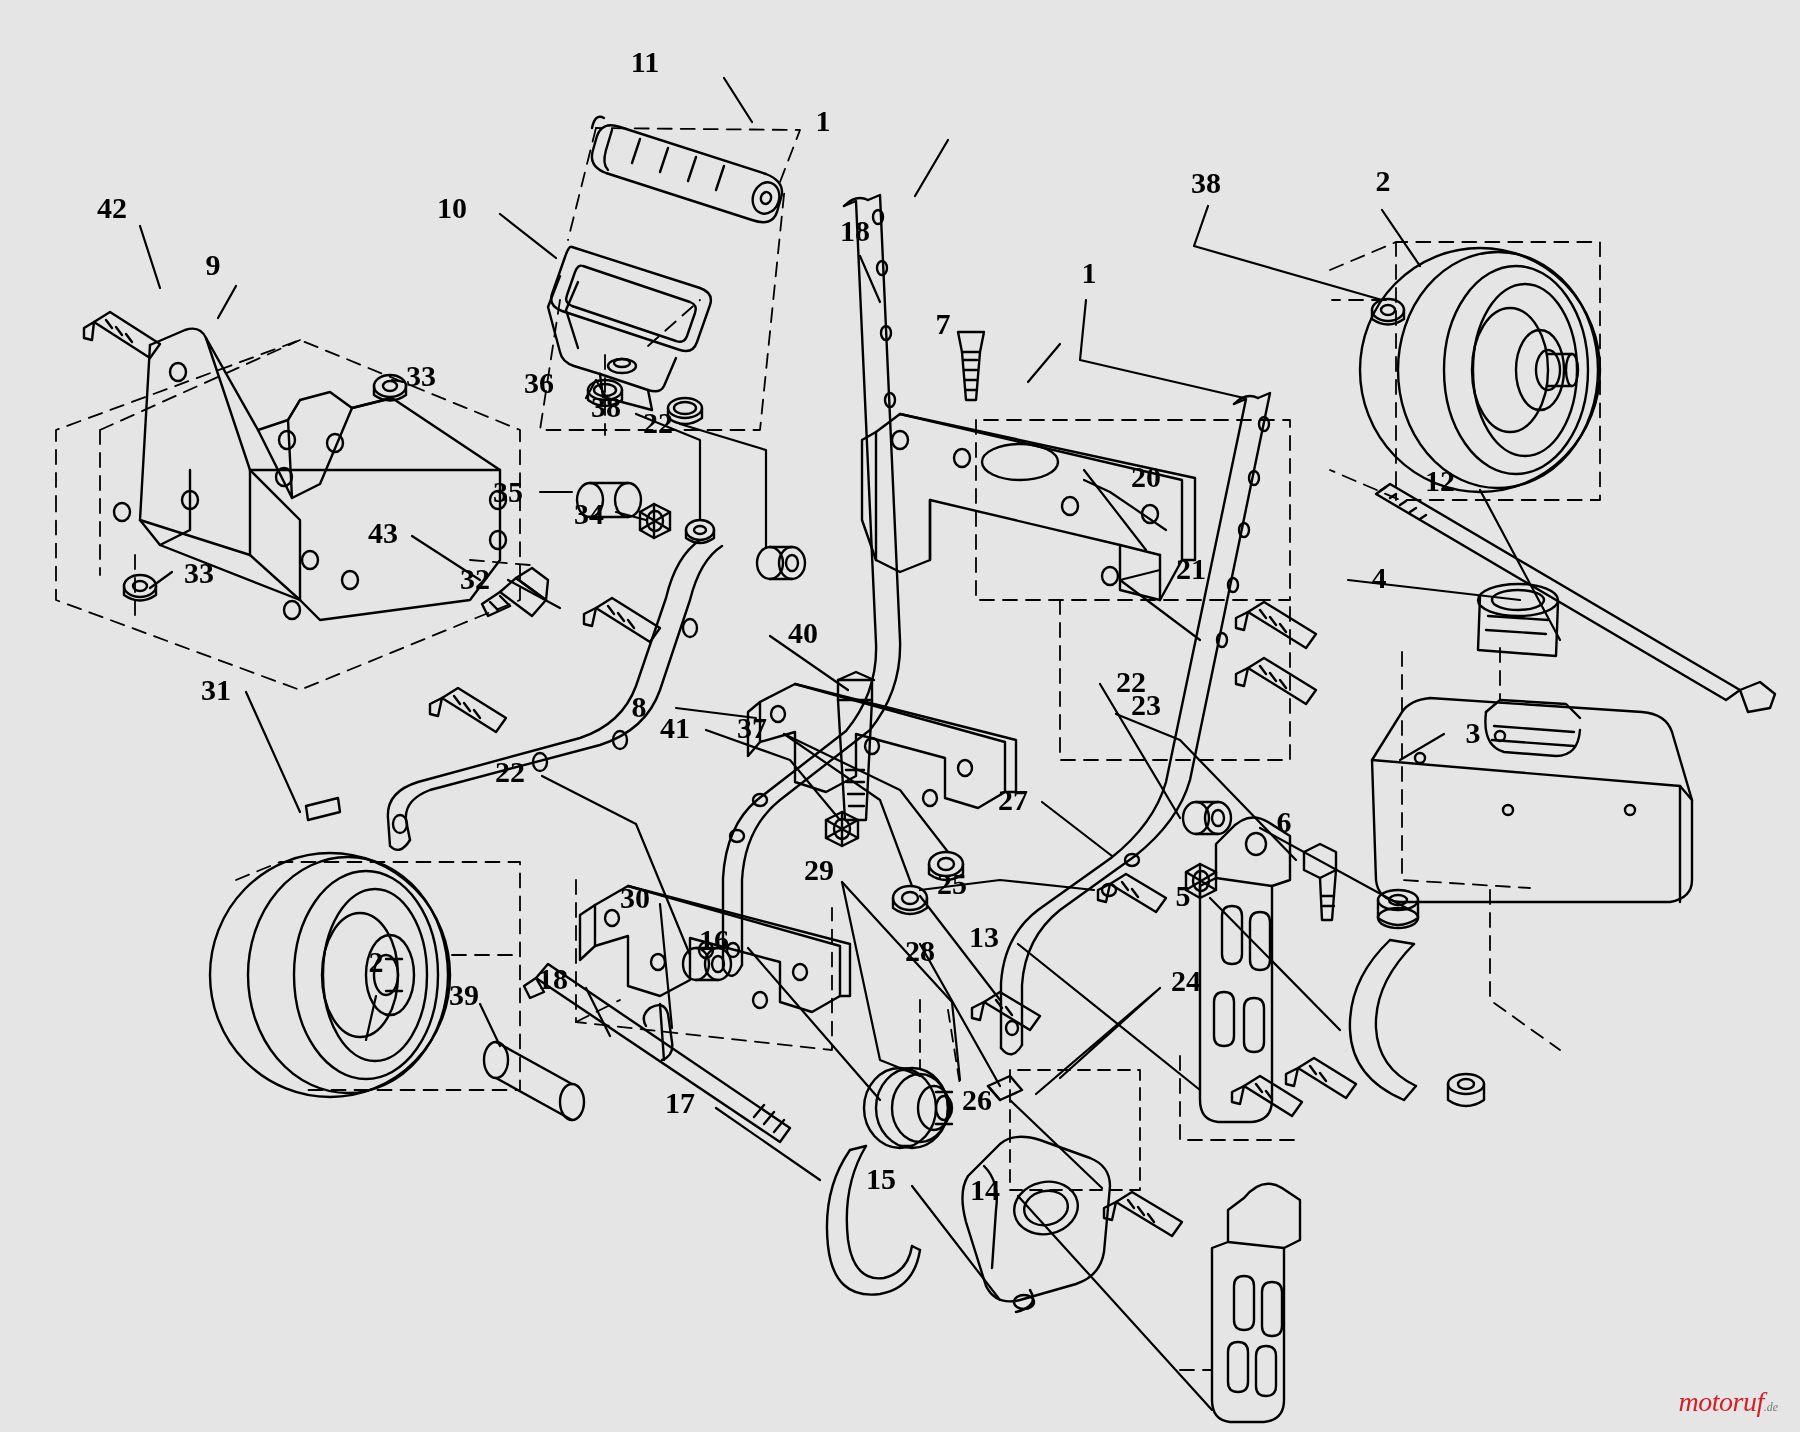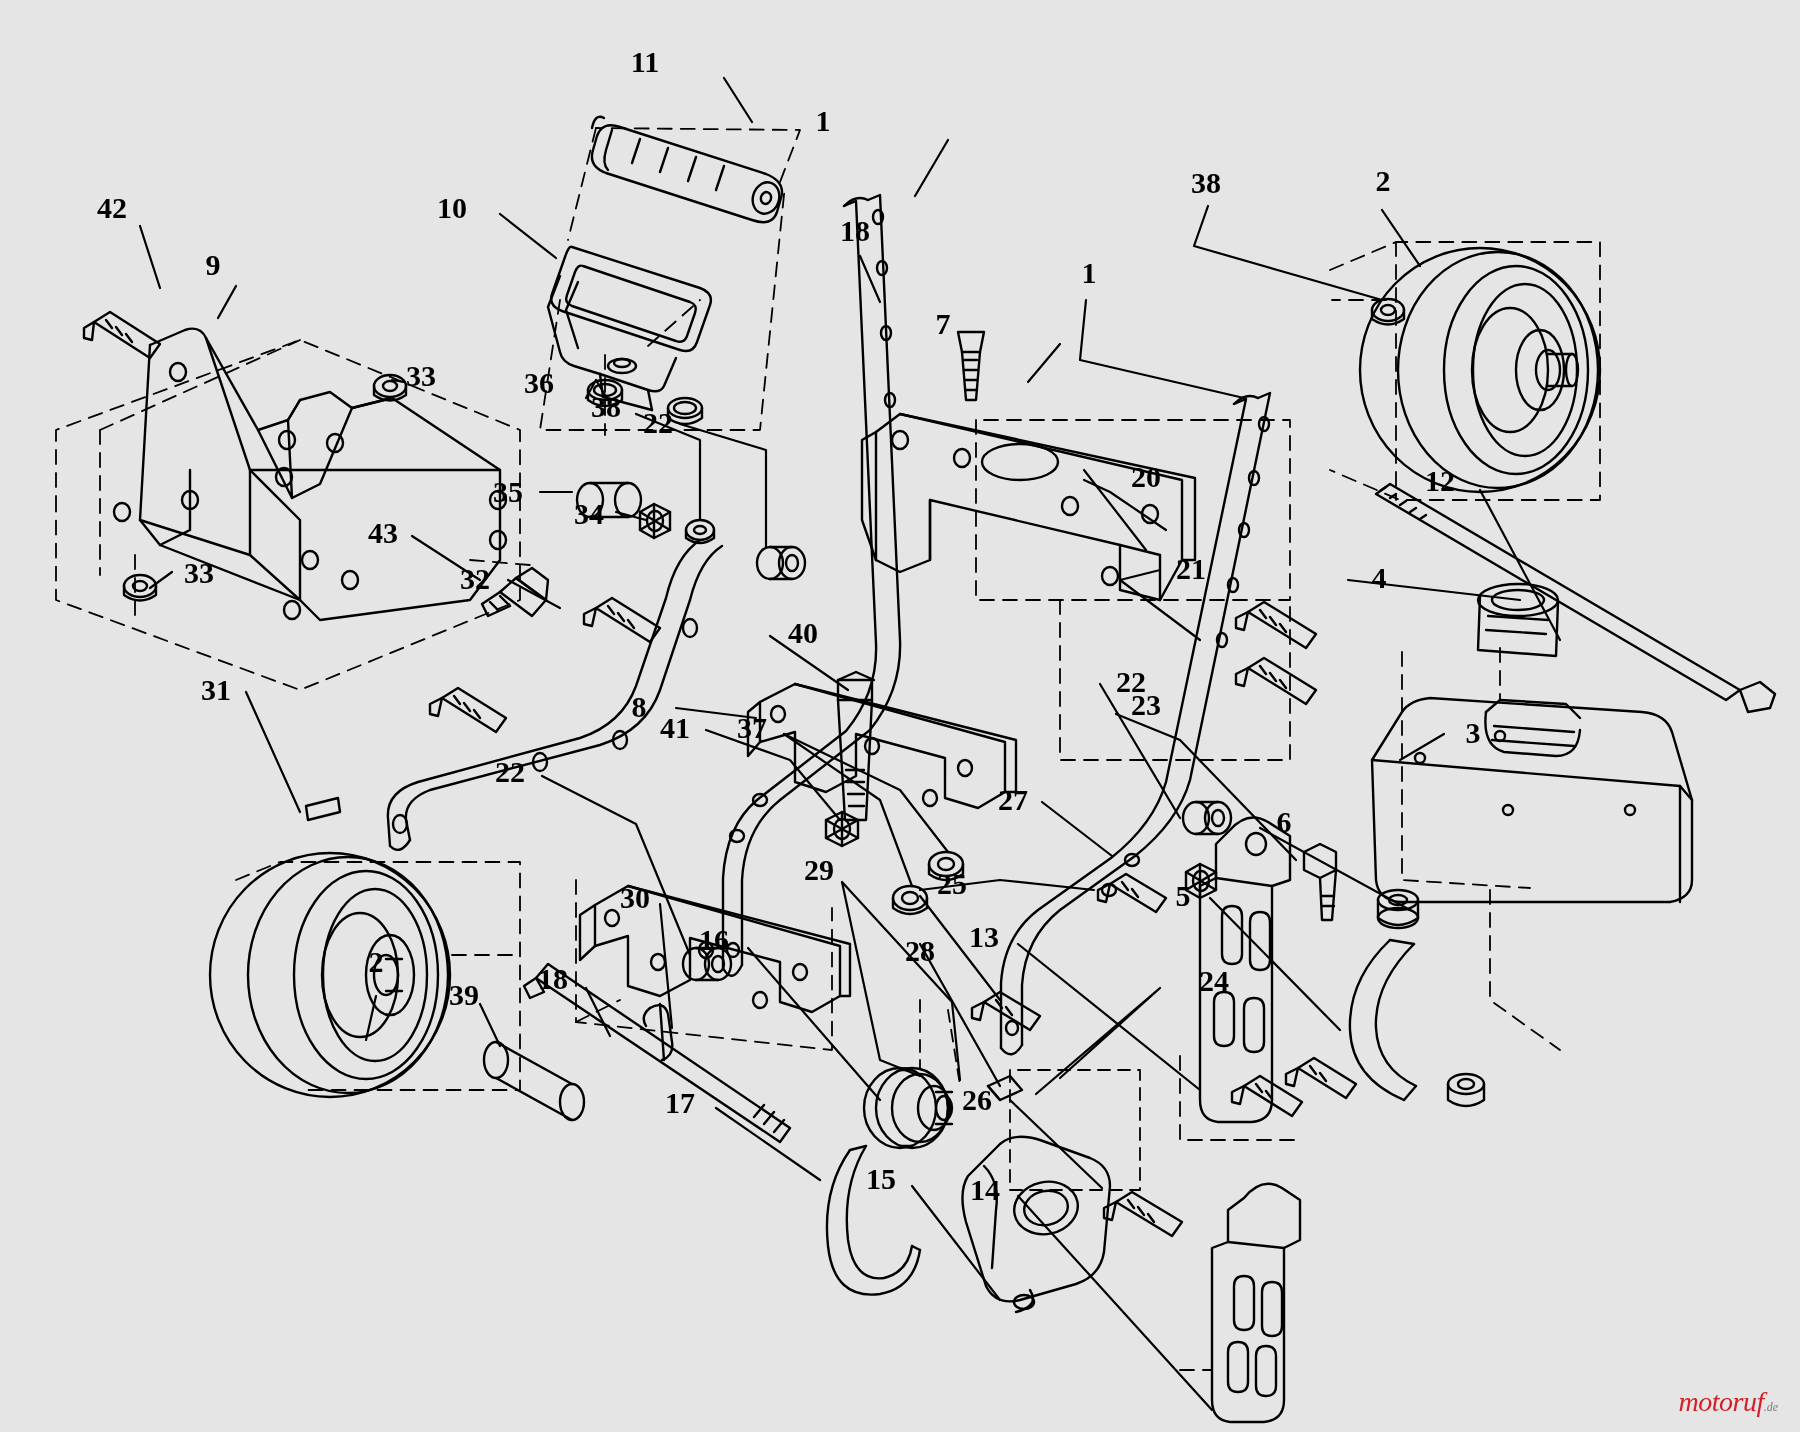--- a/index.html
+++ b/index.html
@@ -620,21 +620,21 @@
     <div class="callout" style="left:952px; top:884px;">25</div>
     <div class="callout" style="left:1183px; top:896px;">5</div>
     <div class="callout" style="left:819px; top:870px;">29</div>
     <div class="callout" style="left:635px; top:898px;">30</div>
     <div class="callout" style="left:920px; top:931px;margin-top:20px;">28</div>
     <div class="callout" style="left:984px; top:937px;">13</div>
     <div class="callout" style="left:714px; top:940px;">16</div>
     <div class="callout" style="left:464px; top:995px;">39</div>
     <div class="callout" style="left:553px; top:979px;">18</div>
     <div class="callout" style="left:376px; top:962px;">2</div>
-    <div class="callout" style="left:1186px; top:981px;margin-left:28px;">24</div>
+    <div class="callout" style="left:1186px; top:981px;">24</div>
     <div class="callout" style="left:680px; top:1103px;">17</div>
     <div class="callout" style="left:977px; top:1100px;">26</div>
     <div class="callout" style="left:881px; top:1179px;">15</div>
     <div class="callout" style="left:985px; top:1190px;">14</div>
   </div>
 
   <div id="watermark">
     <span class="wm-main">motoruf</span><span class="wm-suffix">.de</span>
   </div>
 

